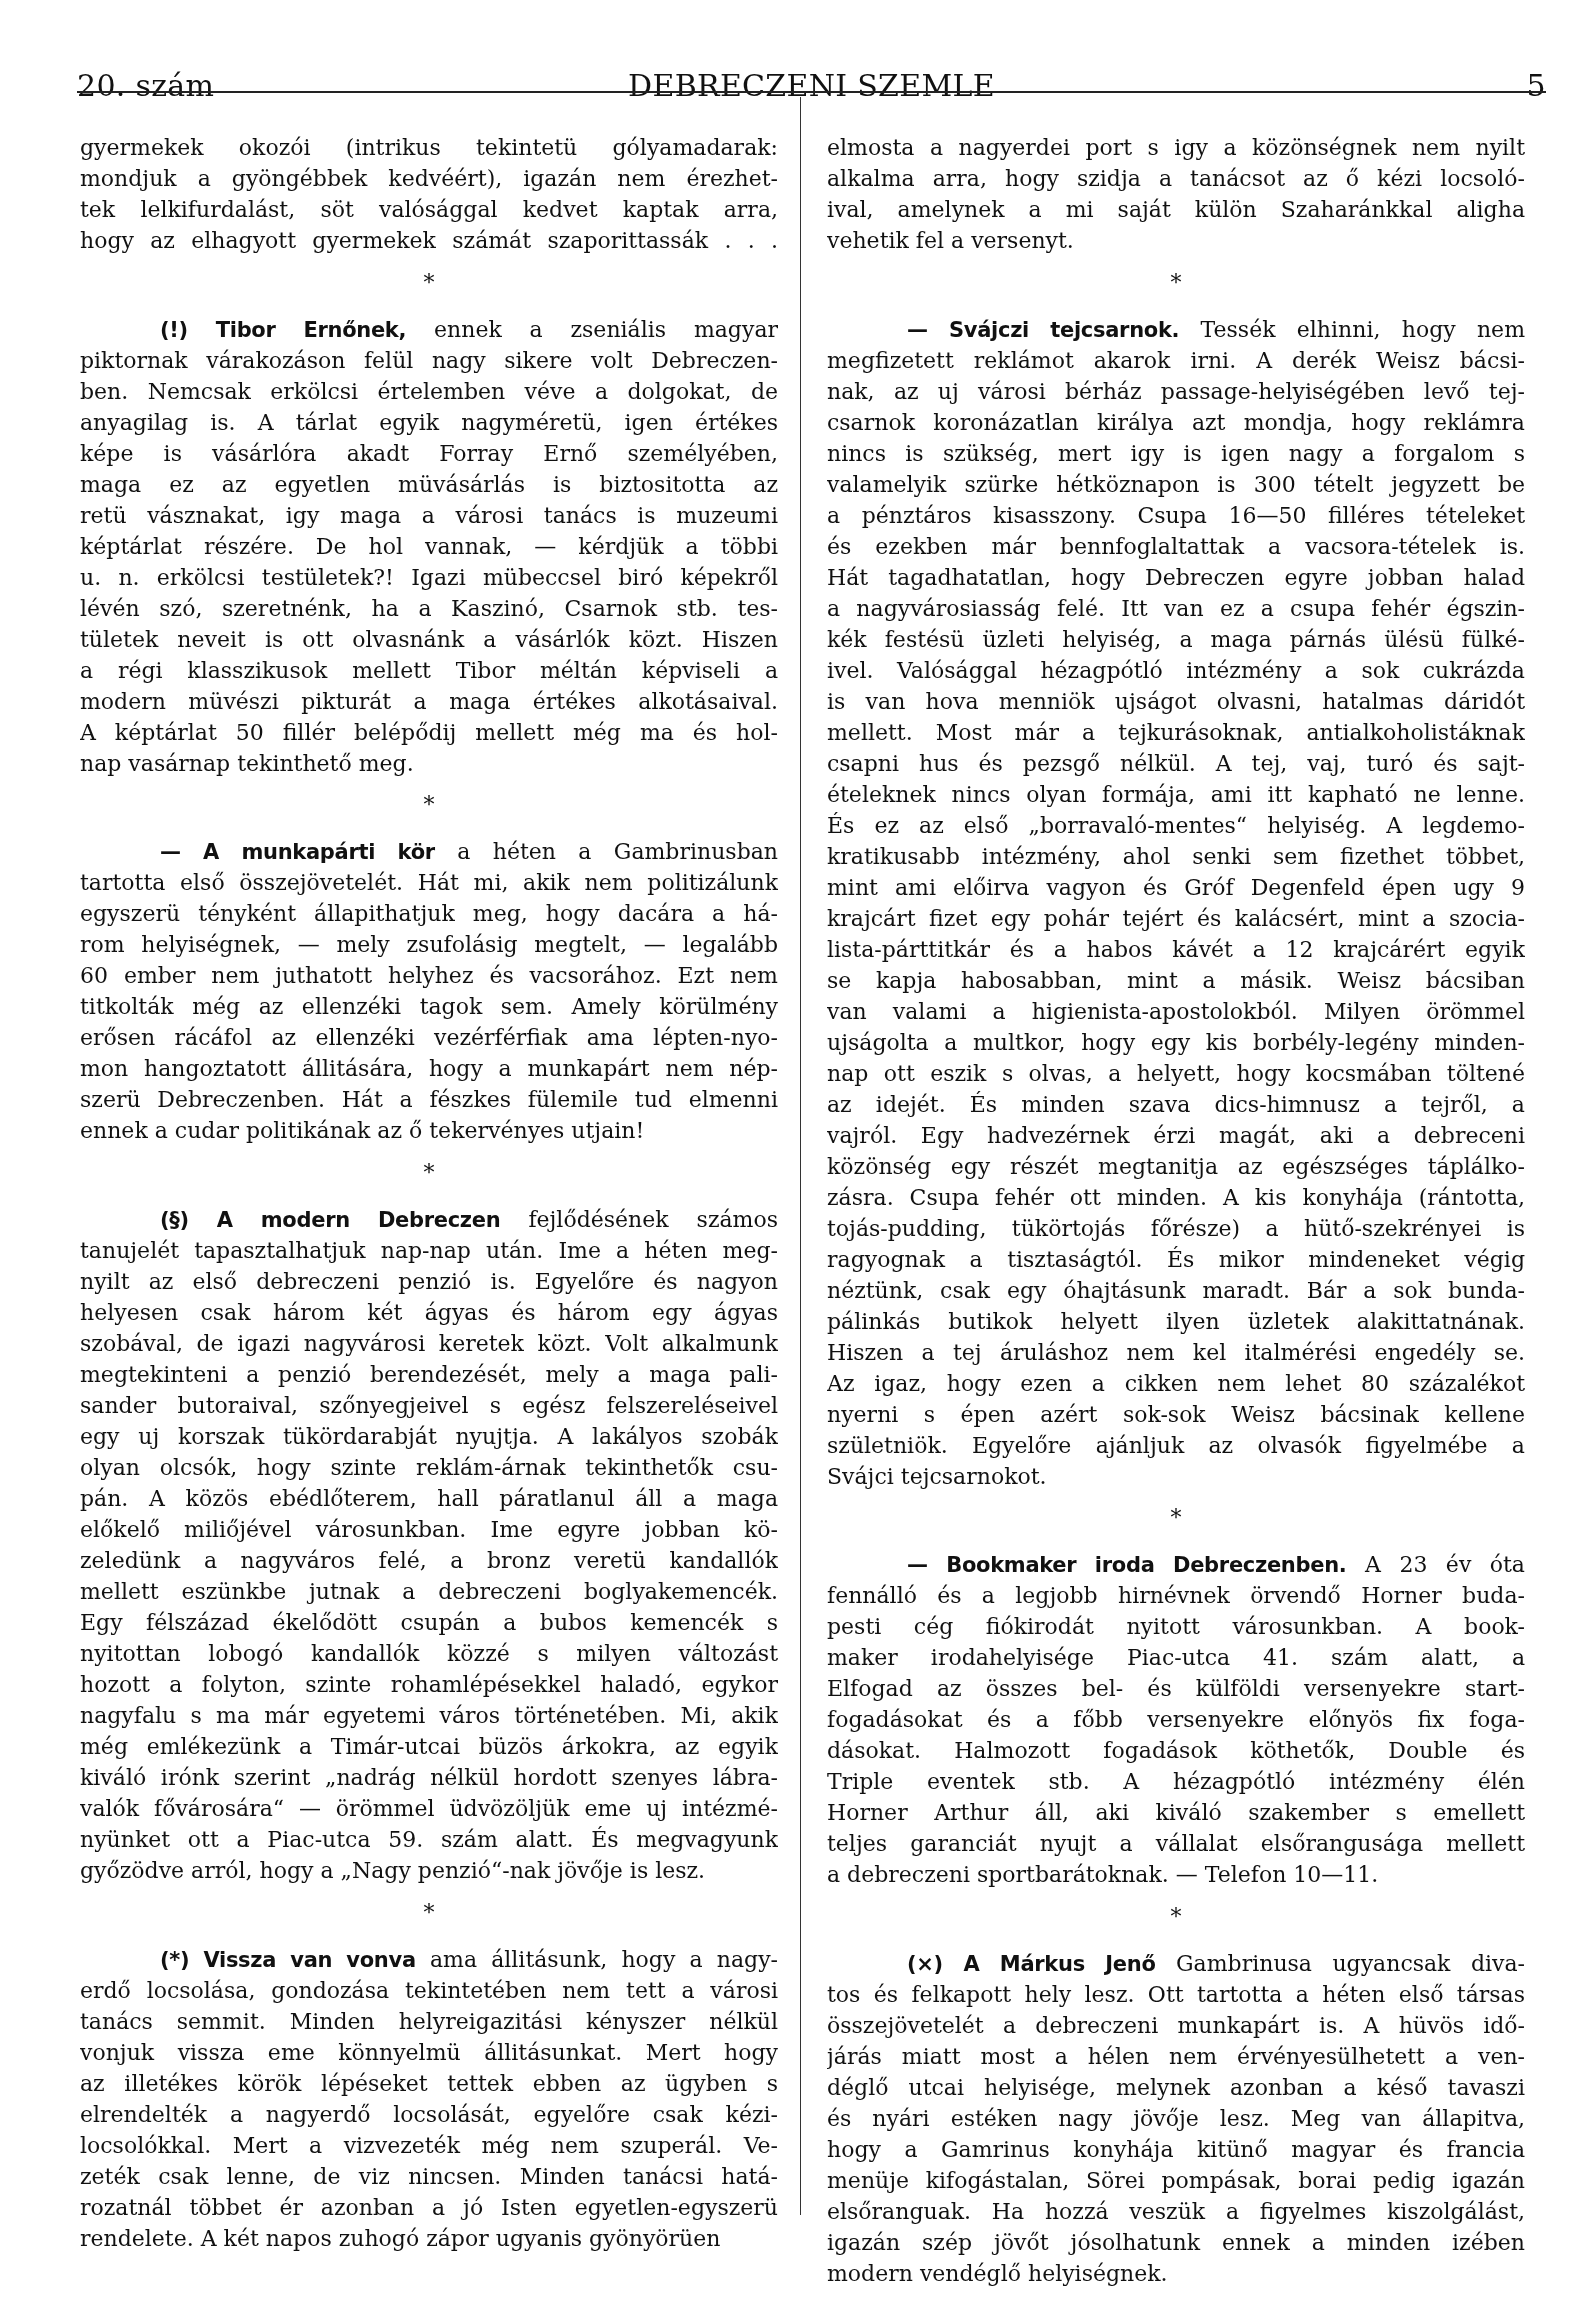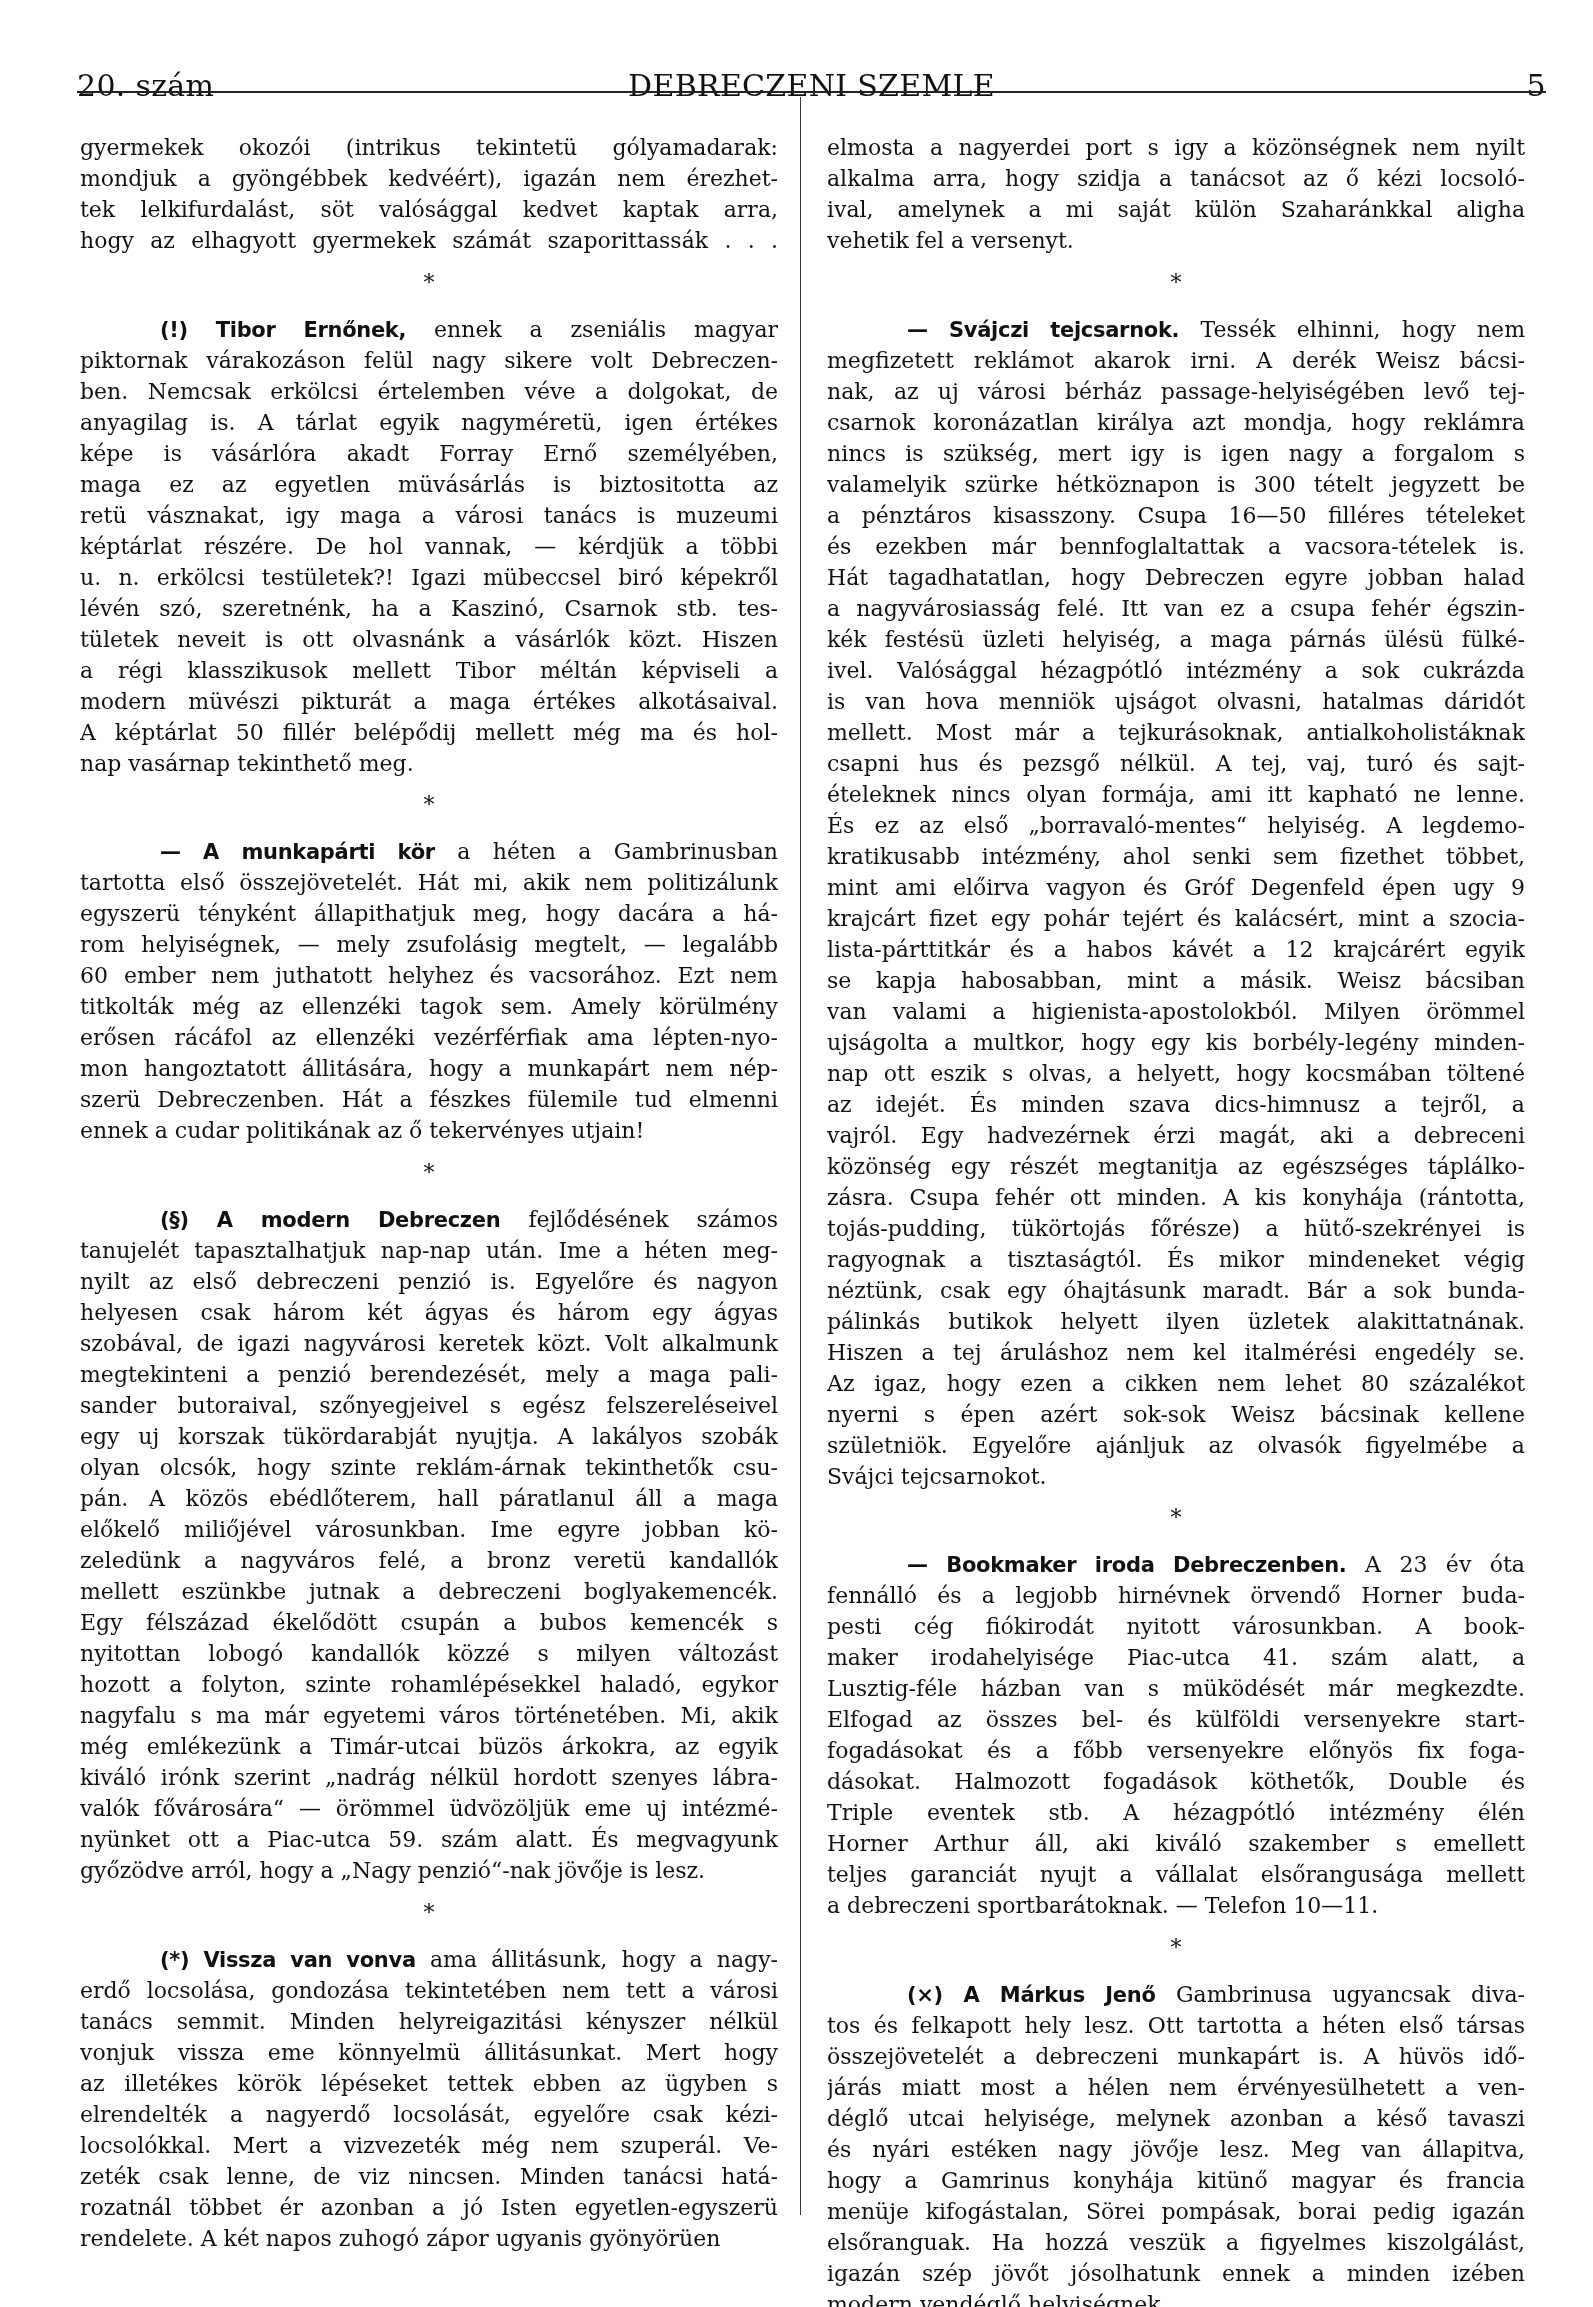--- a/index.html
+++ b/index.html
@@ -151,21 +151,20 @@
       <span class="line">nyerni s épen azért sok-sok Weisz bácsinak kellene</span>
       <span class="line">születniök. Egyelőre ajánljuk az olvasók figyelmébe a</span>
       <span class="line last">Svájci tejcsarnokot.</span>
     </div>
     <span class="star">*</span>
     <div>
       <span class="line indent"><span class="lead">—</span> <span class="lead">Bookmaker iroda Debreczenben.</span> <span>A 23 év óta</span></span>
       <span class="line">fennálló és a legjobb hirnévnek örvendő Horner buda-</span>
       <span class="line">pesti cég fiókirodát nyitott városunkban. A book-</span>
       <span class="line">maker irodahelyisége Piac-utca 41. szám alatt, a</span>
-      <span class="line">Lusztig-féle házban van s müködését már megkezdte.</span>
       <span class="line">Elfogad az összes bel- és külföldi versenyekre start-</span>
       <span class="line">fogadásokat és a főbb versenyekre előnyös fix foga-</span>
       <span class="line">dásokat. Halmozott fogadások köthetők, Double és</span>
       <span class="line">Triple eventek stb. A hézagpótló intézmény élén</span>
       <span class="line">Horner Arthur áll, aki kiváló szakember s emellett</span>
       <span class="line">teljes garanciát nyujt a vállalat elsőrangusága mellett</span>
       <span class="line last">a debreczeni sportbarátoknak. — Telefon 10—11.</span>
     </div>
     <span class="star">*</span>
     <div>

